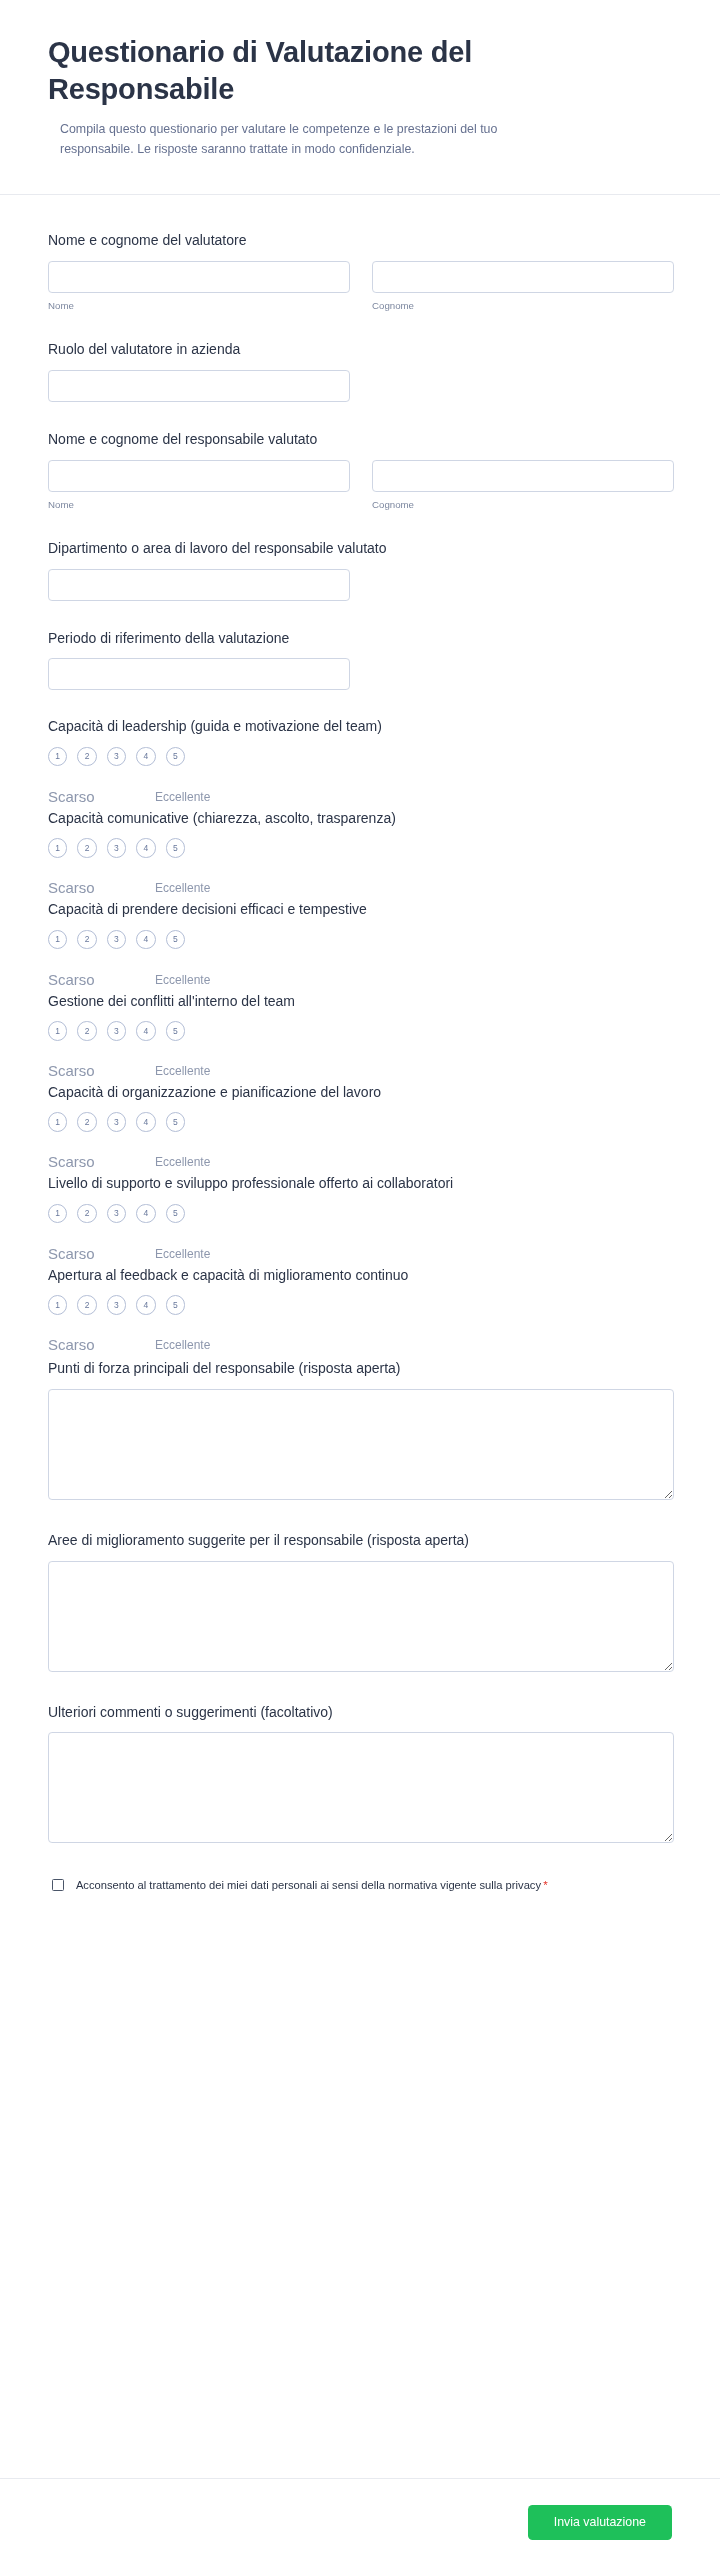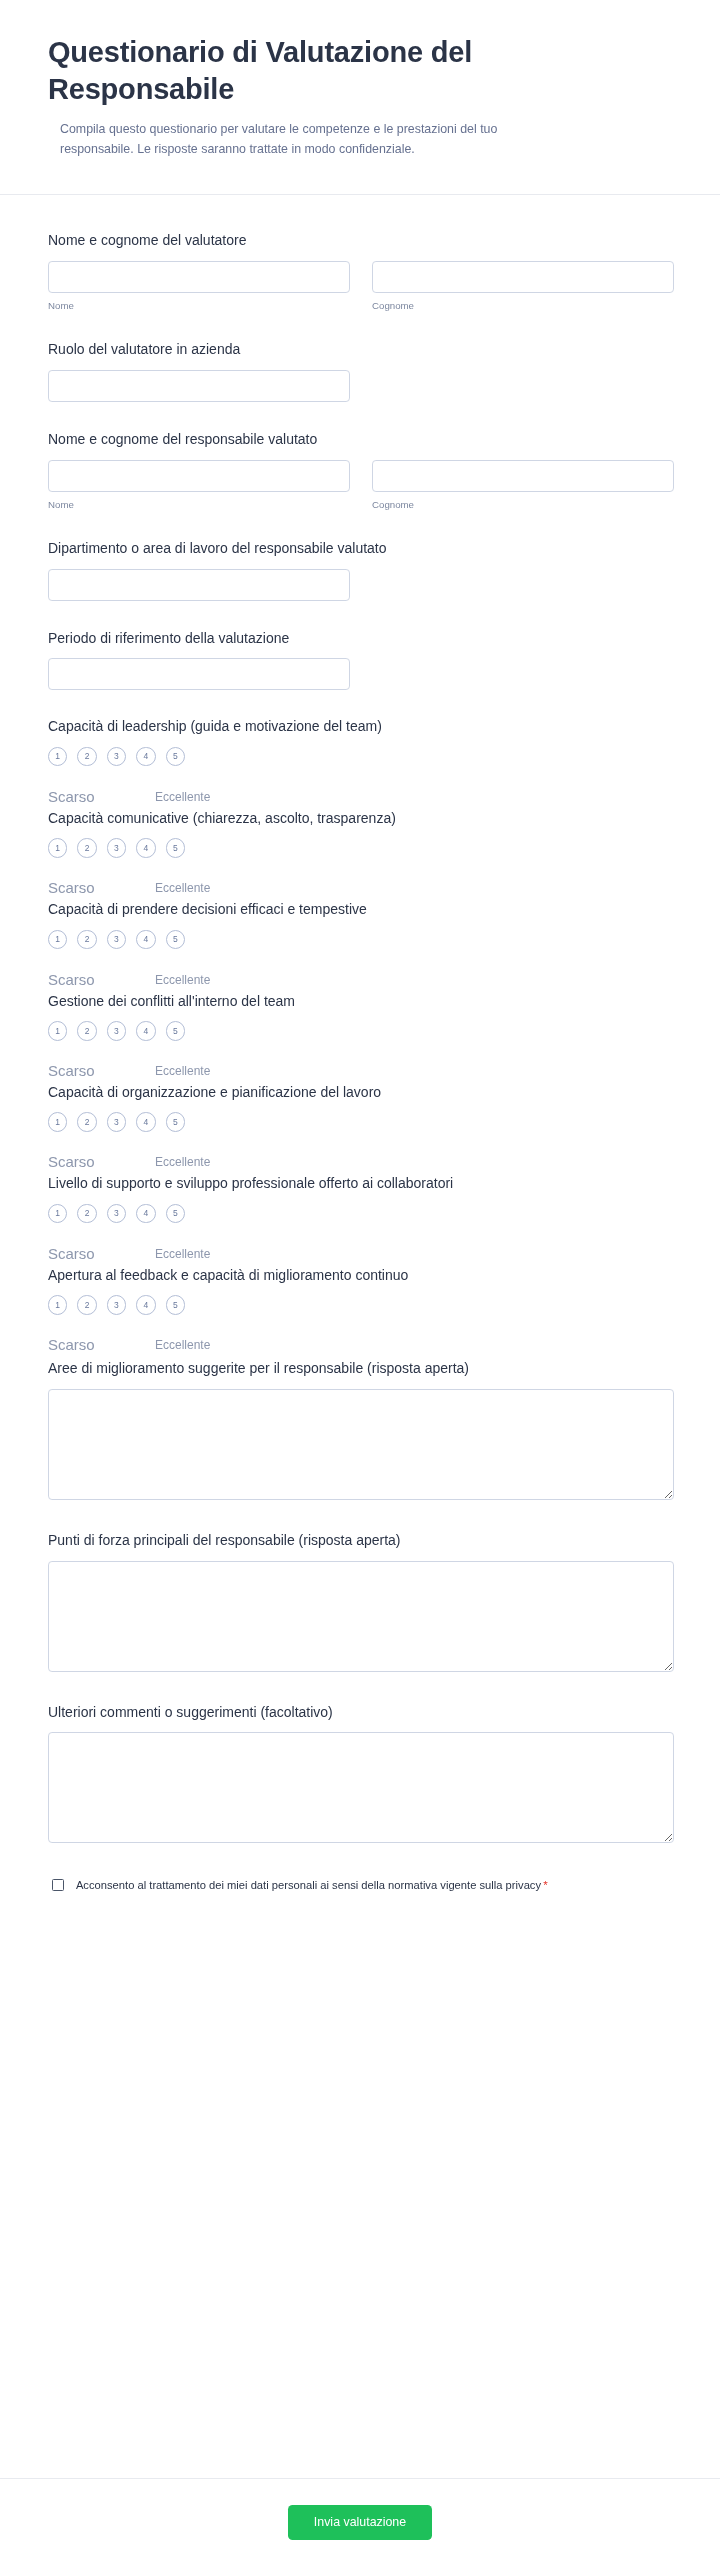--- a/index.html
+++ b/index.html
@@ -192,21 +192,21 @@
     color: #e5352b;
     font-size: 11.6px;
     margin-left: 2.3px;
   }
 
   
   .form-footer {
     border-top: 0.8px solid #e8eaef;
     padding: 26px 48px 36px 48px;
     display: flex;
-    justify-content: center;
+    justify-content: flex-end;
     align-items: center;
     background: #ffffff;
   }
   .submit-button {
     background: #1ec05a;
     color: #ffffff;
     border: none;
     border-radius: 4.6px;
     font-size: 12.4px;
     font-family: inherit;
@@ -379,25 +379,25 @@
           </div>
           <div class="rating-ends">
             <span class="rating-end-low">Scarso</span>
             <span class="rating-end-high">Eccellente</span>
           </div>
         </div>
       </div>
 
     <div id="textareas-container">
         <div class="textarea-block">
+          <span class="field-label">Punti di forza principali del responsabile (risposta aperta)</span>
+          <textarea class="text-area" placeholder="" style=""></textarea>
+        </div>
+        <div class="textarea-block">
           <span class="field-label">Aree di miglioramento suggerite per il responsabile (risposta aperta)</span>
-          <textarea class="text-area" placeholder="" style=""></textarea>
-        </div>
-        <div class="textarea-block">
-          <span class="field-label">Punti di forza principali del responsabile (risposta aperta)</span>
           <textarea class="text-area" placeholder="" style=""></textarea>
         </div>
         <div class="textarea-block">
           <span class="field-label">Ulteriori commenti o suggerimenti (facoltativo)</span>
           <textarea class="text-area" placeholder="" style=""></textarea>
         </div>
       </div>
 
     <div class="consent-block">
       <input type="checkbox" class="consent-checkbox" style="">

